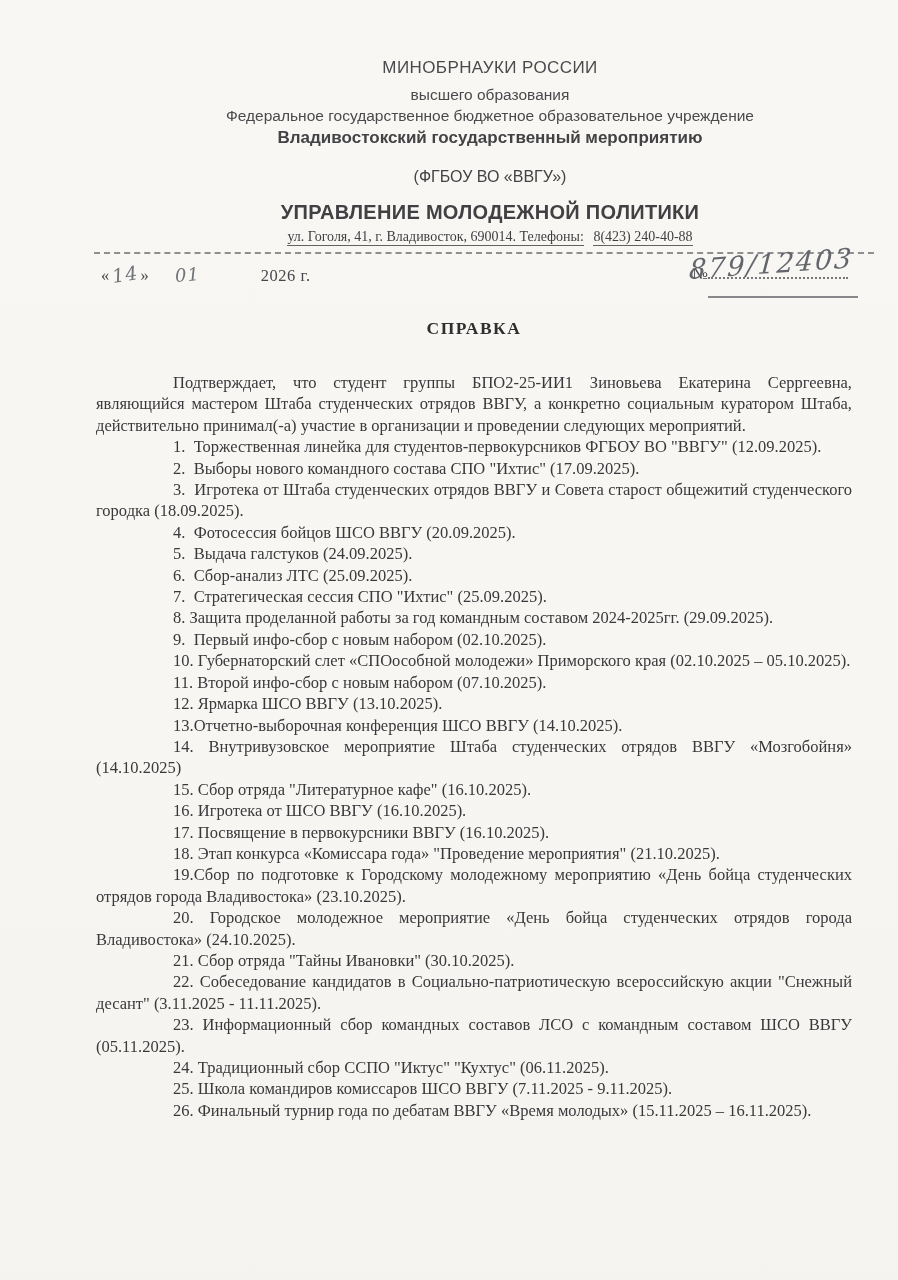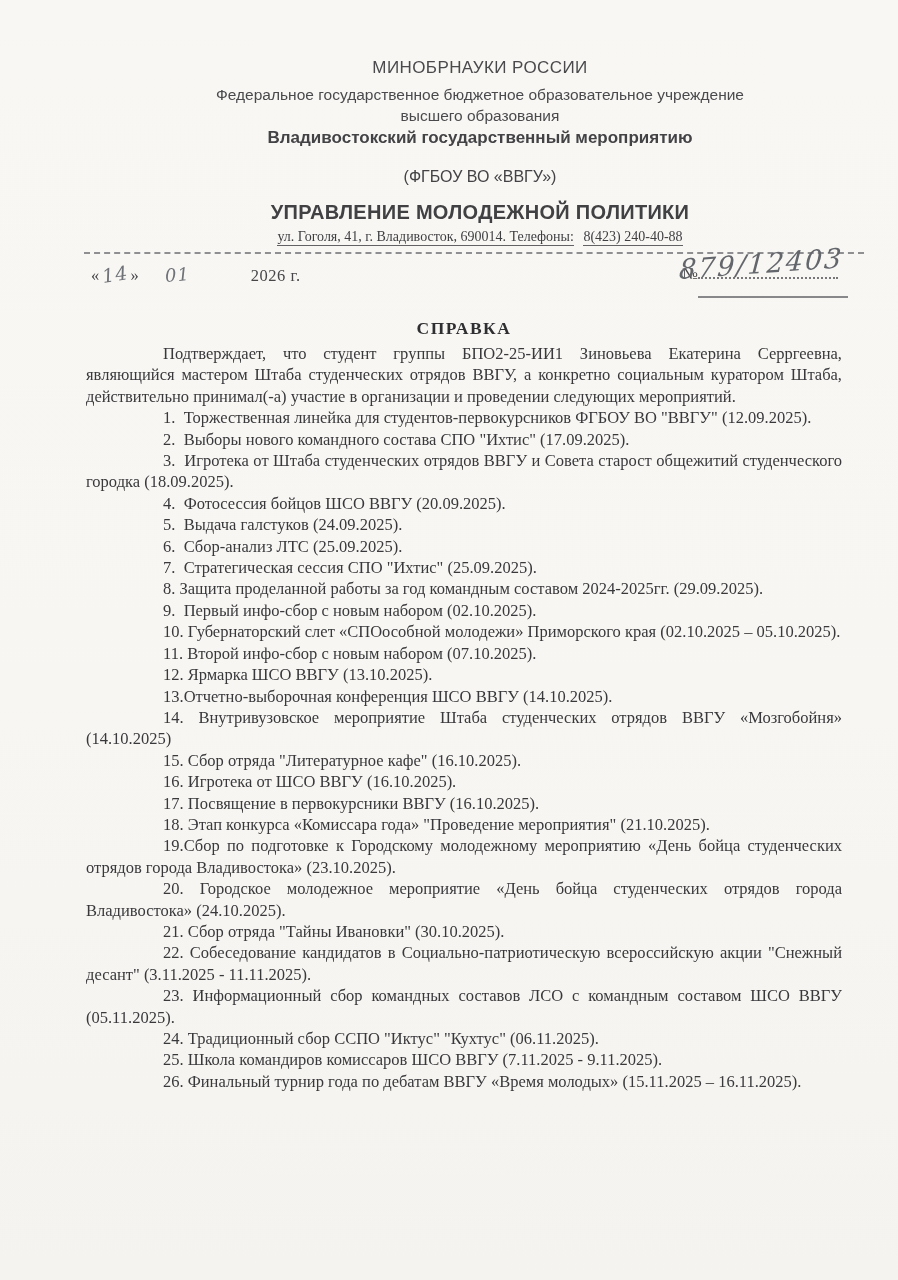--- a/index.html
+++ b/index.html
@@ -10,21 +10,21 @@
     overflow: hidden;
   }
   .page {
     position: relative;
     width: 898px; height: 1280px;
     background: linear-gradient(180deg, #f8f7f4 0%, #f7f6f3 55%, #f4f3ef 100%);
     color: #3a3a3c;
   }
   .content {
     position: absolute;
-    left: 86px; top: 0;
+    left: 96px; top: 0;
     width: 756px;
   }
   
   .doc-header {
     padding-top: 58px;
     text-align: center;
     transform: translateX(16px);
     font-family: "Liberation Sans", sans-serif;
     color: #4a4a4d;
   }
@@ -85,33 +85,33 @@
     color: #2f2f32;
   }
   .intro, .event {
     margin: 0;
     font-size: 16.5px;
     line-height: 21.4px;
     text-align: justify;
     text-indent: 77px;
     color: #39393c;
   }
-  .intro { margin-top: 4px; }
+  .intro { margin-top: 33px; }
   .events { margin-top: 0; }
 </style>
 </head>
 <body>
 
 <div class="page">
   <div class="content">
 
     <header class="doc-header">
       <div class="h-ministry">МИНОБРНАУКИ РОССИИ</div>
+      <div class="h-inst">высшего образования</div>
       <div class="h-inst">Федеральное государственное бюджетное образовательное учреждение</div>
-      <div class="h-inst">высшего образования</div>
       <div class="h-univ">Владивостокский государственный мероприятию</div>
       <div class="h-univ2">(ФГБОУ ВО «ВВГУ»)</div>
       <div class="h-dept">УПРАВЛЕНИЕ МОЛОДЕЖНОЙ ПОЛИТИКИ</div>
       <div class="h-addr">
         <span class="u">ул. Гоголя, 41, г. Владивосток, 690014. Телефоны:</span>
         <span class="u phone">8(423) 240-40-88</span>
       </div>
     </header>
 
     <div class="dashes"></div>

